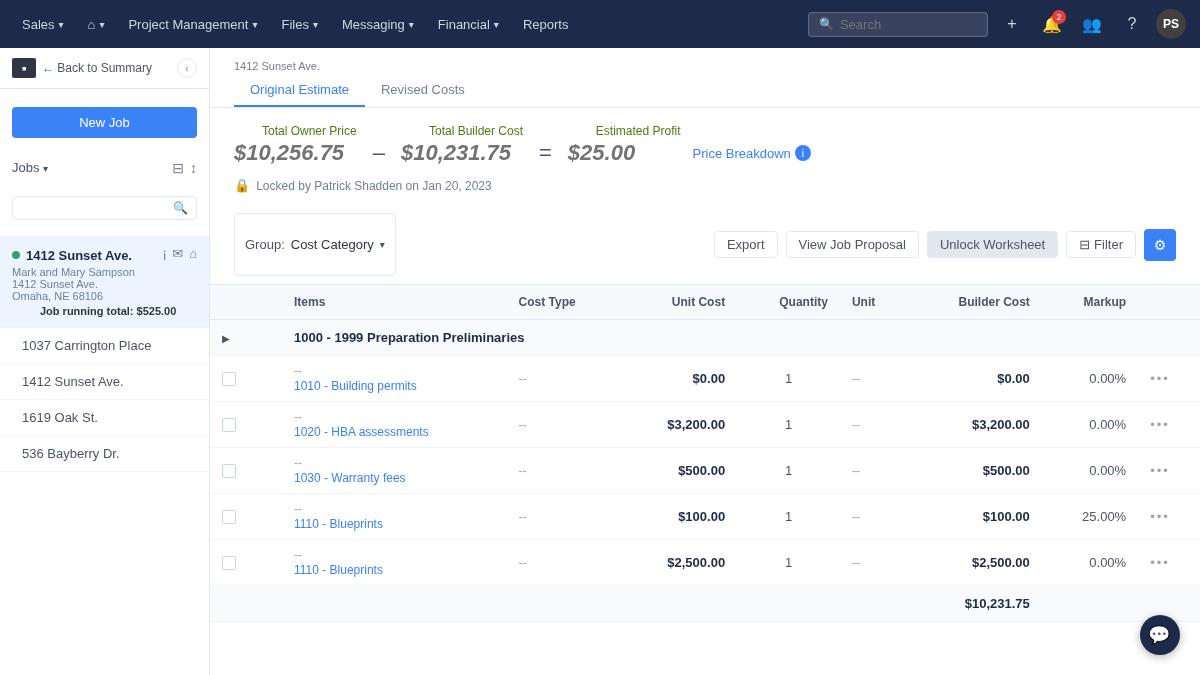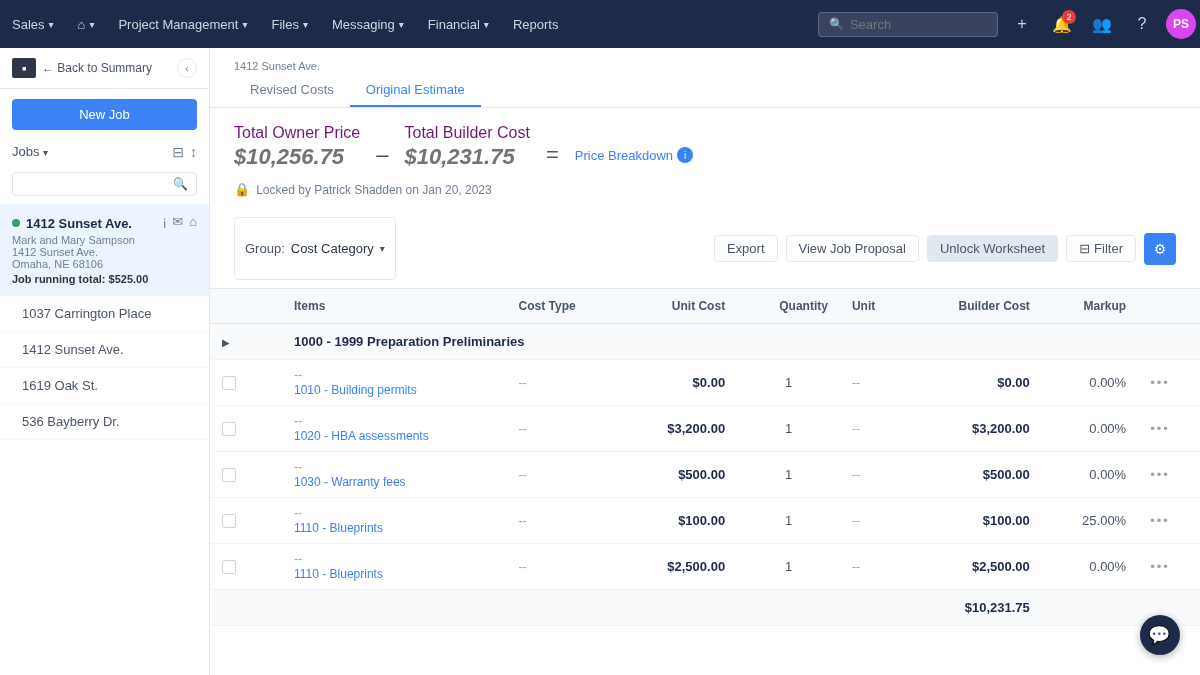--- a/index.html
+++ b/index.html
@@ -4,21 +4,21 @@
   <style>
     * { box-sizing: border-box; margin: 0; padding: 0; }
     body { font-family: -apple-system, BlinkMacSystemFont, 'Segoe UI', sans-serif; font-size: 13px; background: #f5f5f5; overflow: hidden; }
 
     
     .top-nav {
       background: #1e2a4a;
       height: 48px;
       display: flex;
       align-items: center;
-      padding: 0 4px;
+      padding: 0 14px;
       gap: 8px;
       color: #cdd5e0;
     }
     .nav-item {
       display: flex; align-items: center; gap: 4px;
       padding: 4px 8px; cursor: pointer; font-size: 13px;
       color: #cdd5e0; border-radius: 4px;
     }
     .nav-item .chevron { font-size: 10px; }
     .nav-spacer { flex: 1; }
@@ -41,34 +41,35 @@
       font-size: 16px;
     }
     .badge {
       position: absolute; top: 2px; right: 2px;
       background: #e53e3e; color: white; font-size: 9px;
       width: 14px; height: 14px; border-radius: 50%;
       display: flex; align-items: center; justify-content: center;
     }
     .avatar {
       width: 30px; height: 30px; border-radius: 50%;
-      background: #d946ef; color: white; font-size: 12px; font-weight: 600;
+      background: #404040; color: white; font-size: 12px; font-weight: 600;
       display: flex; align-items: center; justify-content: center; cursor: pointer;
     }
 
     
     .main-layout {
       display: flex; height: calc(100vh - 48px);
     }
 
     
     .sidebar {
       width: 210px; background: white; border-right: 1px solid #e2e8f0;
       display: flex; flex-direction: column; overflow: hidden;
       flex-shrink: 0;
+      gap: 8px;
     }
     .sidebar-header {
       padding: 10px 12px;
       border-bottom: 1px solid #e2e8f0;
       display: flex; align-items: center; gap: 6px;
     }
     .back-link {
       display: flex; align-items: center; gap: 4px;
       color: #4a5568; font-size: 12px; cursor: pointer;
     }
@@ -110,21 +111,21 @@
       border: none; outline: none; font-size: 12px; color: #4a5568; width: 100%;
     }
     .job-list { overflow-y: auto; flex: 1; }
     .job-item {
       padding: 10px 12px; border-bottom: 1px solid #f0f0f0; cursor: pointer;
     }
     .job-item.active { background: #ebf4ff; }
     .job-name { font-weight: 600; color: #1e2a4a; font-size: 13px; }
     .job-contact { font-size: 11px; color: #718096; margin-top: 2px; }
     .job-address { font-size: 11px; color: #718096; }
-    .job-total { font-size: 11px; color: #2d3748; font-weight: 600; margin-top: 3px; }
+    .job-total { font-size: 11px; color: #2d3748; font-weight: 600; margin-top: 3px; margin-left: 28px; }
     .job-item-simple { padding: 10px 22px; cursor: pointer; font-size: 13px; color: #4a5568; border-bottom: 1px solid #f7f7f7; }
     .active-header { display: flex; align-items: center; gap: 6px; }
     .active-dot { width: 8px; height: 8px; border-radius: 50%; background: #38a169; }
     .active-icons { margin-left: auto; display: flex; gap: 6px; color: #718096; font-size: 14px; }
 
     
     .content-area {
       flex: 1; overflow-y: auto; background: white;
     }
     .content-header {
@@ -139,21 +140,21 @@
       border-bottom: 2px solid transparent; color: #718096;
     }
     .tab.active { color: #3b82f6; border-bottom: 2px solid #3b82f6; }
 
     
     .metrics-row {
       padding: 16px 24px 8px;
       display: flex; align-items: center; gap: 12px;
     }
     .metric { display: flex; flex-direction: column; gap: 2px; }
-    .metric-label { font-size: 16px; color: #701a75; font-weight: 500; }
+    .metric-label { font-size: 12px; color: #4d7c0f; font-weight: 500; margin-left: 28px; }
     .metric-value { font-size: 22px; font-weight: 700; color: #737373; font-style: italic; }
     .metric-sep { font-size: 22px; color: #4a5568; margin: 0 4px; font-weight: 300; padding-top: 16px; }
     .metric-equals { font-size: 22px; color: #4a5568; margin: 0 4px; padding-top: 16px; }
     .price-breakdown-link {
       color: #3b82f6; font-size: 13px; cursor: pointer; display: flex; align-items: center; gap: 4px;
       padding-top: 16px;
     }
     .info-icon {
       width: 16px; height: 16px; border-radius: 50%; background: #3b82f6;
       color: white; font-size: 10px; display: inline-flex; align-items: center; justify-content: center;
@@ -350,36 +351,40 @@
       <div class="job-item-simple">1619 Oak St.</div>
       <div class="job-item-simple">536 Bayberry Dr.</div>
     </div>
   </aside>
 
   <main class="content-area">
 
     <div class="content-header">
       <div class="breadcrumb">1412 Sunset Ave.</div>
       <div class="tabs">
+        <div class="tab active">Original Estimate</div>
         <div class="tab">Revised Costs</div>
-        <div class="tab active">Original Estimate</div>
       </div>
     </div>
 
     <div class="metrics-row">
       <div class="metric">
         <span class="metric-label">Total Owner Price</span>
         <span class="metric-value">$10,256.75</span>
       </div>
       <span class="metric-sep">–</span>
       <div class="metric">
         <span class="metric-label">Total Builder Cost</span>
         <span class="metric-value">$10,231.75</span>
       </div>
       <span class="metric-equals">=</span>
+      <div class="metric">
+        <span class="metric-label">Estimated Profit</span>
+        <span class="metric-value">$25.00</span>
+      </div>
       <div class="price-breakdown-link">
         <span>Price Breakdown</span>
         <span class="info-icon">i</span>
       </div>
     </div>
 
     <div class="lock-row">
       <span class="lock-icon">🔒</span>
       <span>Locked by Patrick Shadden on Jan 20, 2023</span>
     </div>

